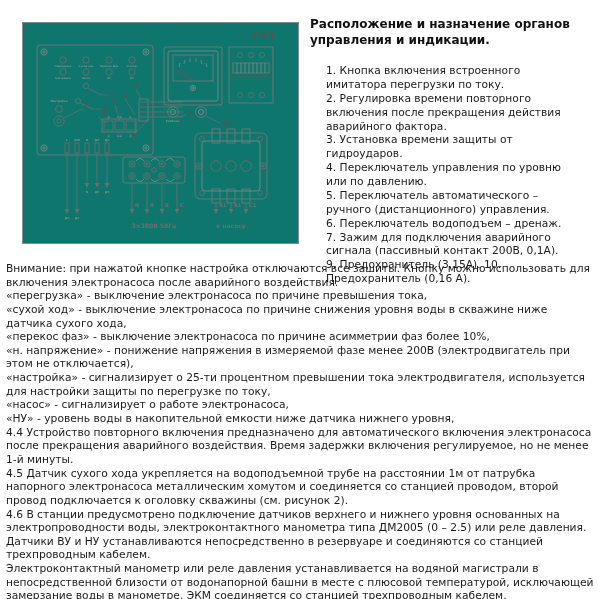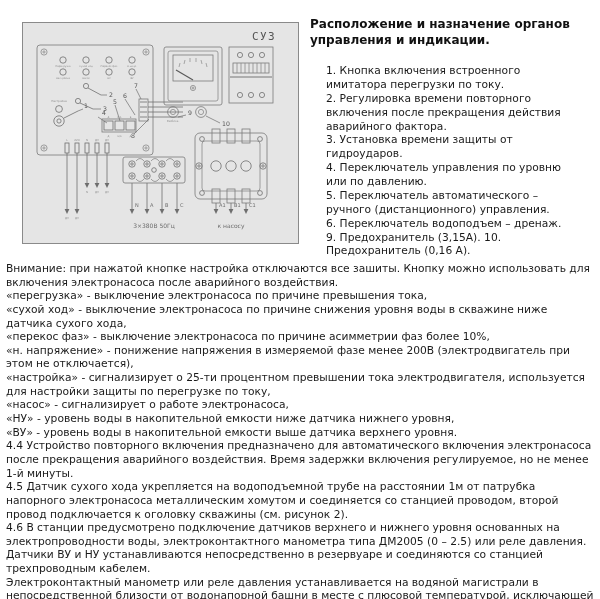--- a/index.html
+++ b/index.html
@@ -33,21 +33,22 @@
     padding: 22px 6px 6px 22px;
     flex: 0 0 auto;
   }
 
   .figure-frame {
     width: 277px;
     height: 222px;
     box-sizing: border-box;
     border: 1px solid #8a8a8a;
     position: relative;
-    background: #e5e5e5;
+    background: #0f766e;
+    font-weight: bold;
   }
 
   .fig-svg { display: block; }
 
   .text-col {
     width: 295px;
     height: 252px;
     box-sizing: border-box;
     padding: 17px 6px 0 5px;
     flex: 0 0 auto;
@@ -391,33 +392,33 @@
 
   <div class="text-col">
     <div class="panel-heading">Расположение и назначение органов управления и индикации.</div>
     <ul class="item-list">
       <li>1. Кнопка включения встроенного имитатора перегрузки по току.</li>
       <li>2. Регулировка времени повторного включения после прекращения действия аварийного фактора.</li>
       <li>3. Установка времени защиты от гидроударов.</li>
       <li>4. Переключатель управления по уровню или по давлению.</li>
       <li>5. Переключатель автоматического – ручного (дистанционного) управления.</li>
       <li>6. Переключатель водоподъем – дренаж.</li>
+      <li>7. Зажим для подключения аварийного сигнала (пассивный контакт 200В, 0,1А).</li>
       <li>9. Предохранитель (3,15А). 10. Предохранитель (0,16 А).</li>
     </ul>
   </div>
 </div>
 
 <div class="body-text">
   <p>Внимание: при нажатой кнопке настройка отключаются все зашиты. Кнопку можно использовать для включения электронасоса после аварийного воздействия.</p>
   <p>«перегрузка» - выключение электронасоса по причине превышения тока,</p>
   <p>«сухой ход» - выключение электронасоса по причине снижения уровня воды в скважине ниже датчика сухого хода,</p>
   <p>«перекос фаз» - выключение электронасоса по причине асимметрии фаз более 10%,</p>
   <p>«н. напряжение» - понижение напряжения в измеряемой фазе менее 200В (электродвигатель при этом не отключается),</p>
   <p>«настройка» - сигнализирует о 25-ти процентном превышении тока электродвигателя, используется для настройки защиты по перегрузке по току,</p>
   <p>«насос» - сигнализирует о работе электронасоса,</p>
   <p>«НУ» - уровень воды в накопительной емкости ниже датчика нижнего уровня,</p>
-  <p>«ВУ» - уровень воды в накопительной емкости выше датчика верхнего уровня.</p>
   <p>4.4 Устройство повторного включения предназначено для автоматического включения электронасоса после прекращения аварийного воздействия. Время задержки включения регулируемое, но не менее 1-й минуты.</p>
   <p>4.5 Датчик сухого хода укрепляется на водоподъемной трубе на расстоянии 1м от патрубка напорного электронасоса металлическим хомутом и соединяется со станцией проводом, второй провод подключается к оголовку скважины (см. рисунок 2).</p>
   <p>4.6 В станции предусмотрено подключение датчиков верхнего и нижнего уровня основанных на электропроводности воды, электроконтактного манометра типа ДМ2005 (0 – 2.5) или реле давления.</p>
   <p>Датчики ВУ и НУ устанавливаются непосредственно в резервуаре и соединяются со станцией трехпроводным кабелем.</p>
   <p>Электроконтактный манометр или реле давления устанавливается на водяной магистрали в непосредственной близости от водонапорной башни в месте с плюсовой температурой, исключающей замерзание воды в манометре. ЭКМ соединяется со станцией трехпроводным кабелем.</p>
 </div>
 
 </body></html>

